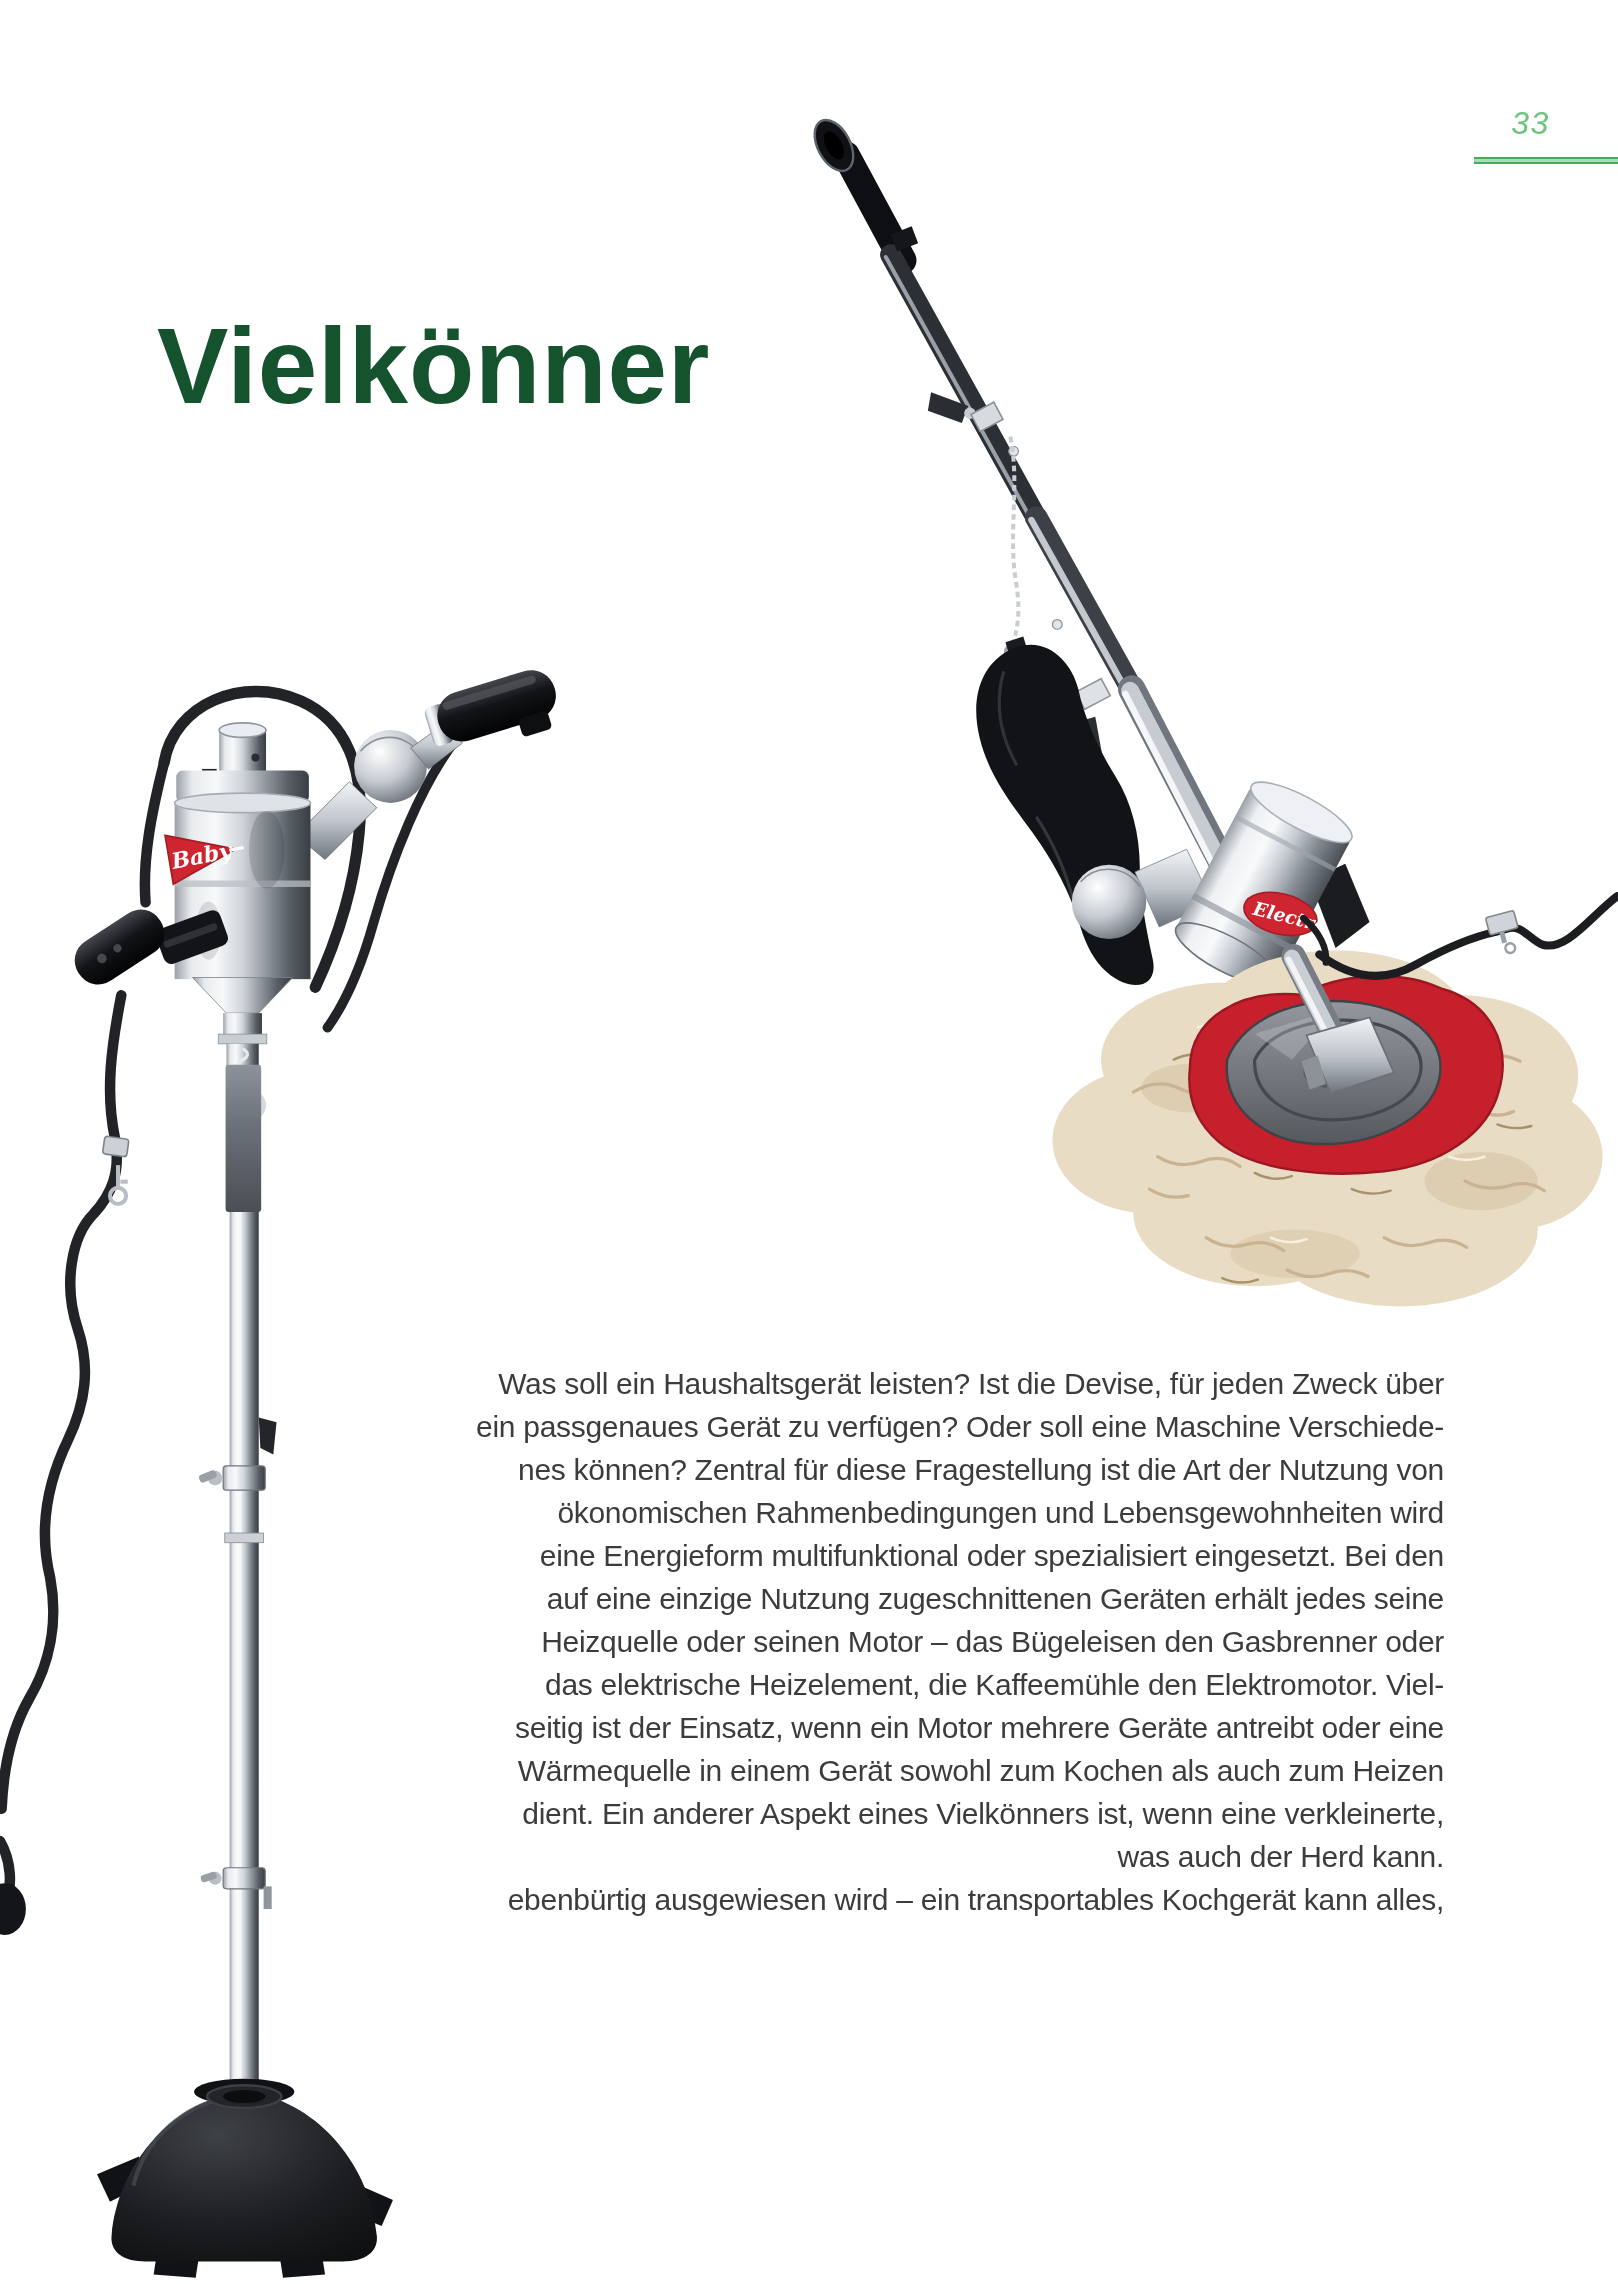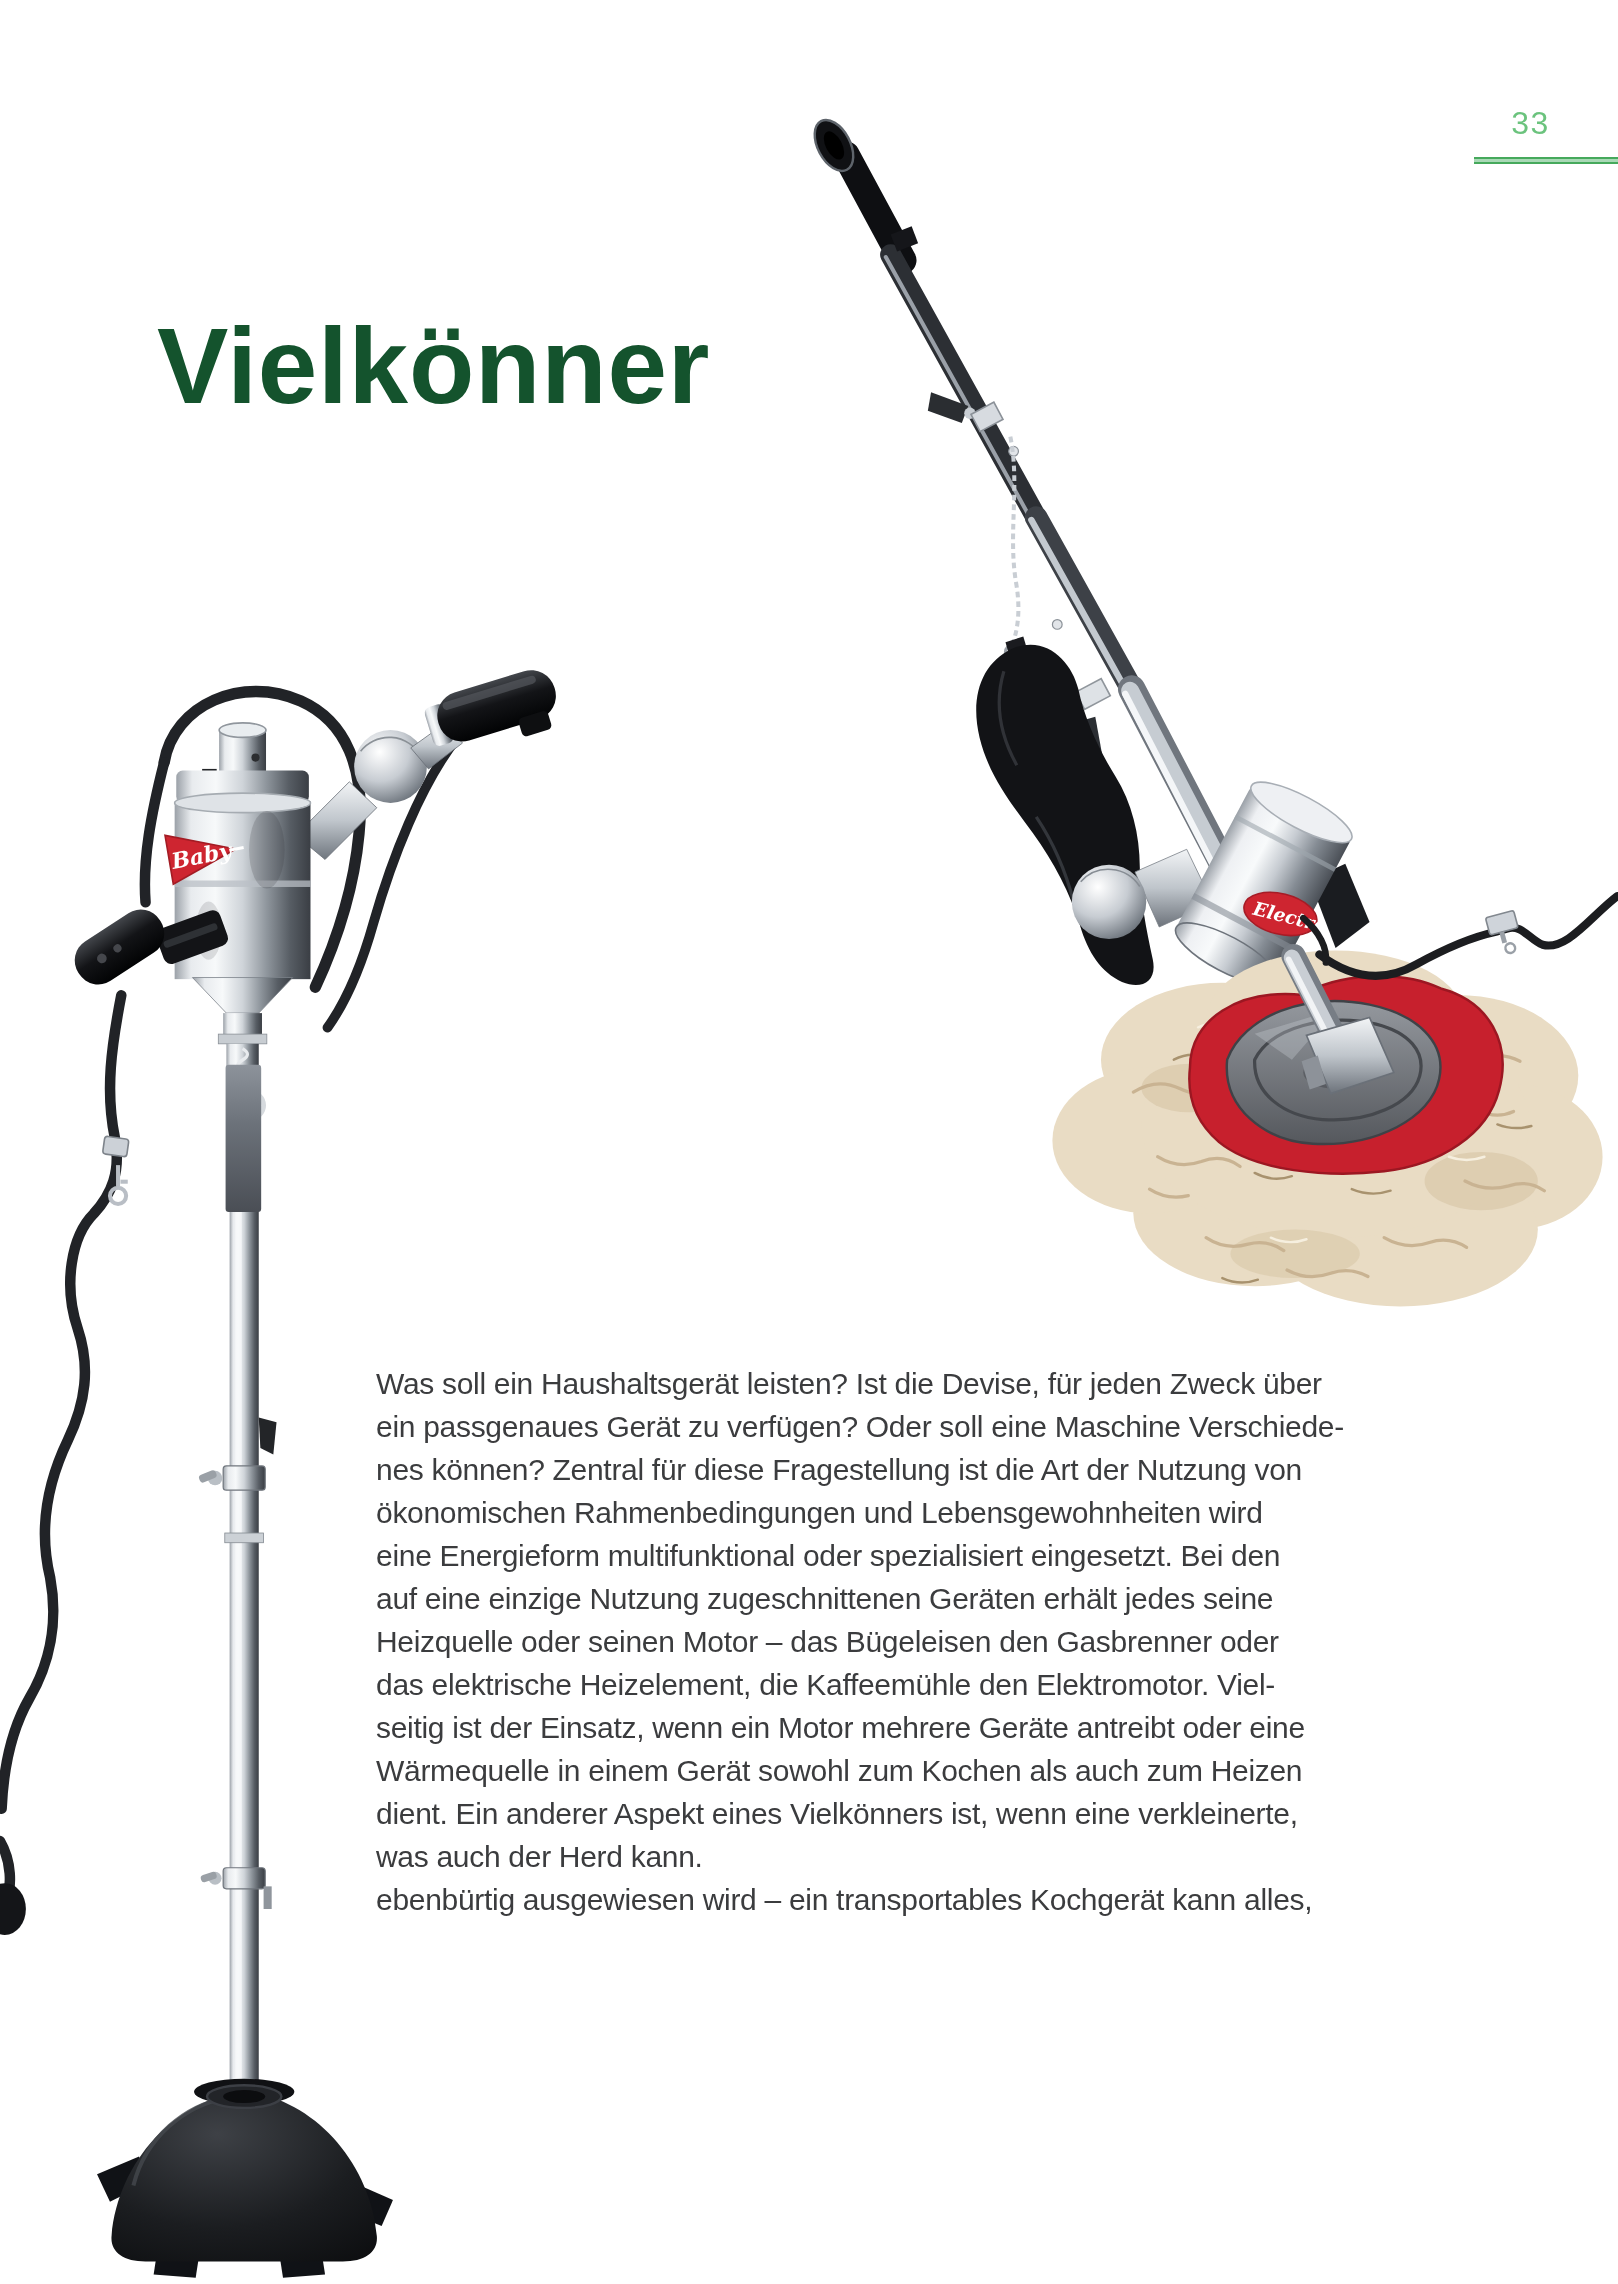--- a/index.html
+++ b/index.html
@@ -2,37 +2,37 @@
 <html style="font-size:13px"><head>
 <meta charset="utf-8">
 <style>
   html,body{margin:0;padding:0;}
   body{
     width:1618px;height:2284px;position:relative;background:#ffffff;
     font-family:"Liberation Sans", sans-serif;overflow:hidden;
   }
   .page-number{
     position:absolute;top:105px;right:68px;
-    font-size:32px;color:#5cbd70;letter-spacing:1.6px;opacity:.9;
+    font-size:32px;color:#5cbd70;letter-spacing:1.6px;opacity:.9;font-style:italic;
   }
   .top-rule{
     position:absolute;top:157px;left:1474px;width:144px;height:7.3px;
     border-top:2.4px solid #46a95c;border-bottom:2.4px solid #46a95c;
     background:#a9d9b6;box-sizing:border-box;
   }
   .page-title{
     position:absolute;top:238px;left:157px;
     font-size:107px;font-weight:700;line-height:1.05;
     color:#14532d;letter-spacing:0.8px;white-space:nowrap;
   }
   .body-copy{
     position:absolute;left:376px;top:1362px;width:1068px;
     font-size:30px;line-height:43px;color:#3b3c3e;letter-spacing:-0.3px;
   }
-  .body-copy .line{white-space:nowrap;}
+  .body-copy .line{white-space:nowrap;text-align:right;}
   .photo{position:absolute;}
   .photo-left{left:0;top:647px;width:566px;height:1637px;}
   .photo-right{left:769px;top:105px;width:850px;height:1254px;}
   svg{display:block;}
   .badge-script{font-family:"DejaVu Serif", serif;font-style:italic;font-weight:bold;}
 </style>
 </head>
 <body>
 
 <div class="page-number">33</div>

